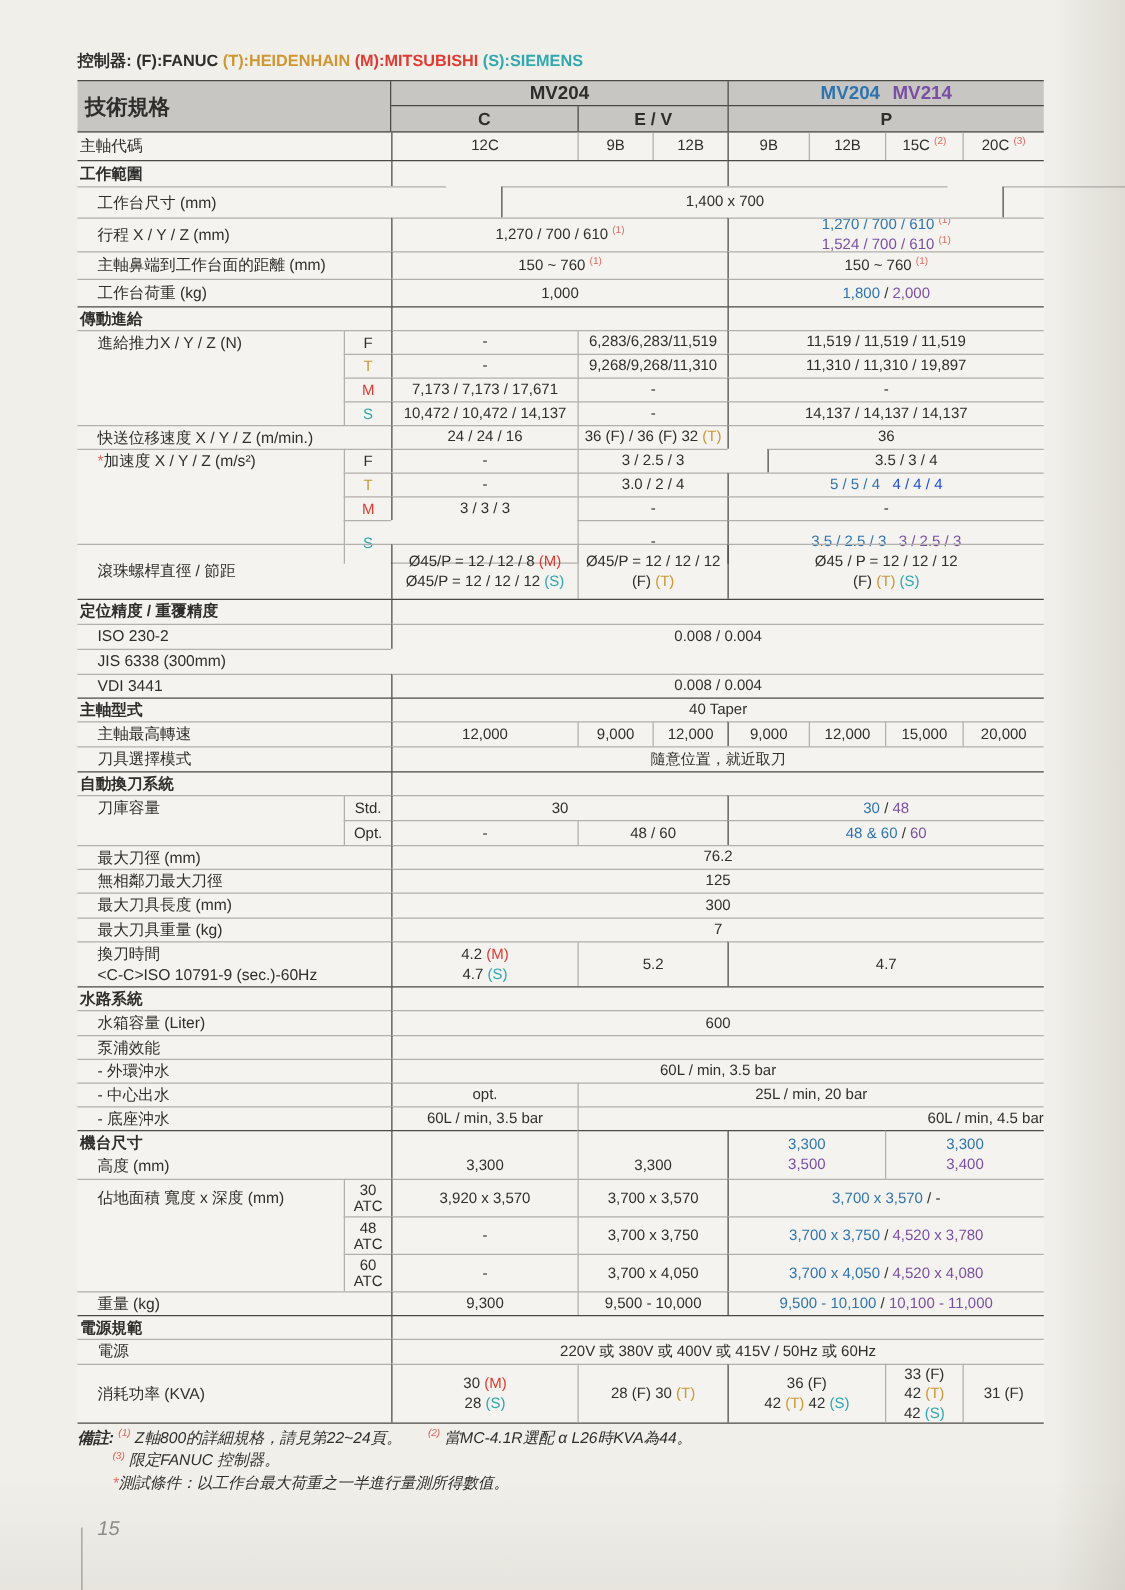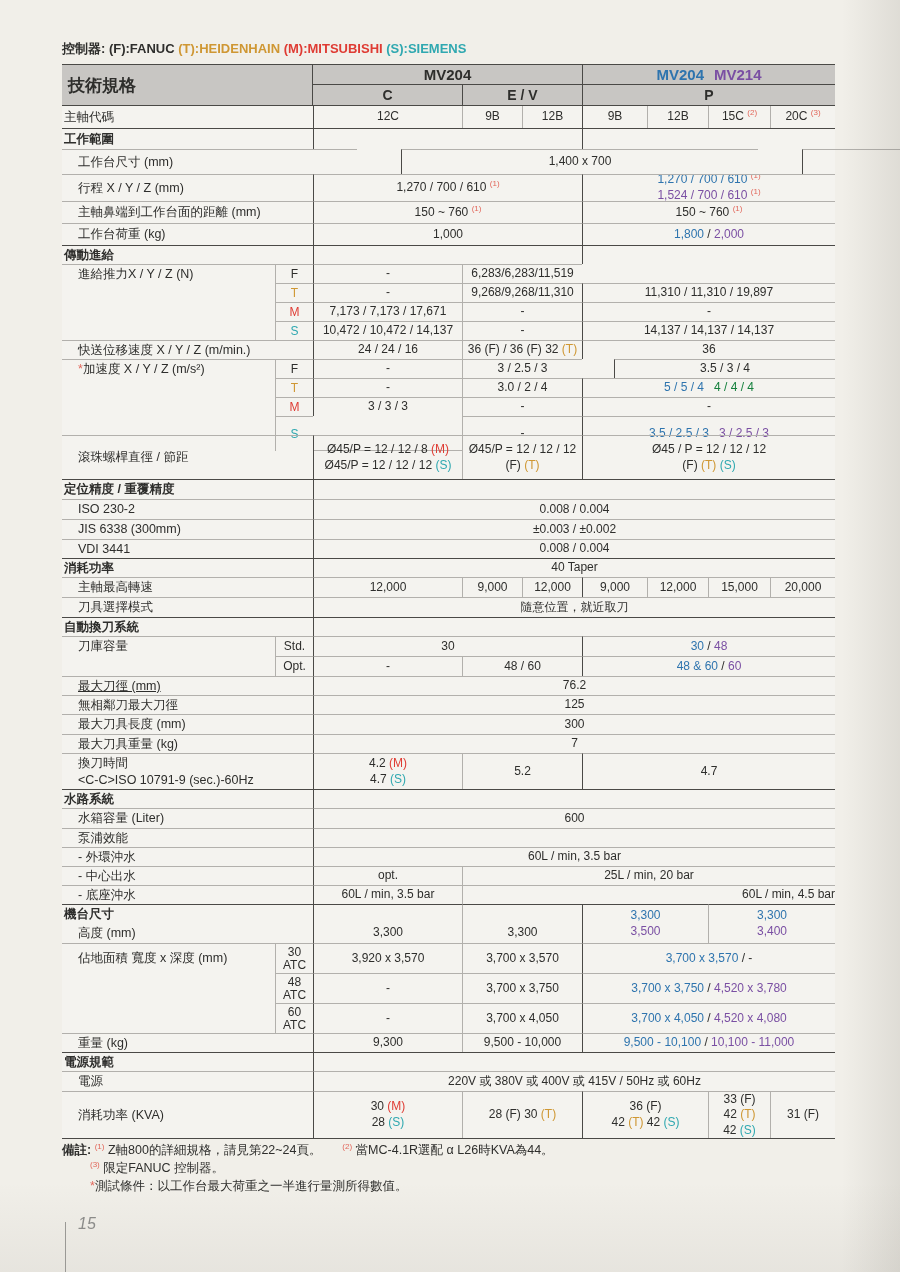--- a/index.html
+++ b/index.html
@@ -47,21 +47,21 @@
   .bt0{border-top:none;}
   .bt1{border-top:1px solid var(--gl);}
   .bt2{border-top:1.5px solid var(--dl);}
   .cline{white-space:pre;}
   .lline{font-size:12.5px;line-height:1.3;white-space:pre;}
   .lline.ind{padding-left:14px;}
   .lline.bold{font-weight:700;}
   .sup{font-size:8px;vertical-align:super;line-height:1;}
 
   .notes{position:absolute;left:62px;top:1141px;font-size:12.5px;}
-  .note-line{white-space:pre;line-height:18px;}
+  .note-line{white-space:pre;line-height:18px;font-style:italic;}
   .note-line.ind{padding-left:28px;}
 
   .page-rule{position:absolute;left:65px;top:1222px;width:1px;height:50px;background:#9a9995;}
   .page-number{position:absolute;left:78px;top:1215px;font-size:16px;font-style:italic;color:#8b8b89;}
 </style>
 </head>
 <body>
 
 <div class="page">
 
@@ -181,20 +181,23 @@
           </div>
           <div class="cell scell bt1" style="grid-column: 2 / 3;">
             <div class="cline"><span>F</span></div>
           </div>
           <div class="cell vcell bt1 dl" style="grid-column: 3 / 4;">
             <div class="cline"><span>-</span></div>
           </div>
           <div class="cell vcell bt1 gl" style="grid-column: 4 / 6;">
             <div class="cline"><span>6,283/6,283/11,519</span></div>
           </div>
+          <div class="cell vcell bt1 dl" style="grid-column: 6 / 10;">
+            <div class="cline"><span>11,519 / 11,519 / 11,519</span></div>
+          </div>
         </div>
         <div class="trow" style="height: 19px;">
           <div class="cell lcell bt0" style="grid-column: 1 / 2;"></div>
           <div class="cell scell bt1" style="grid-column: 2 / 3;">
             <div class="cline"><span style="color: rgb(207, 151, 51);">T</span></div>
           </div>
           <div class="cell vcell bt1 dl" style="grid-column: 3 / 4;">
             <div class="cline"><span>-</span></div>
           </div>
           <div class="cell vcell bt1 gl" style="grid-column: 4 / 6;">
@@ -270,21 +273,21 @@
           <div class="cell scell bt1" style="grid-column: 2 / 3;">
             <div class="cline"><span style="color: rgb(207, 151, 51);">T</span></div>
           </div>
           <div class="cell vcell bt1 dl" style="grid-column: 3 / 4;">
             <div class="cline"><span>-</span></div>
           </div>
           <div class="cell vcell bt1 gl" style="grid-column: 4 / 6;">
             <div class="cline"><span>3.0 / 2 / 4</span></div>
           </div>
           <div class="cell vcell bt1 dl" style="grid-column: 6 / 10;">
-            <div class="cline"><span style="color: rgb(46, 116, 174);">5 / 5 / 4</span><span>   </span><span style="color: #15803d;">4 / 4 / 4</span></div>
+            <div class="cline"><span style="color: rgb(46, 116, 174);">5 / 5 / 4</span><span>   </span><span style="color: #1d4ed8;">4 / 4 / 4</span></div>
           </div>
         </div>
         <div class="trow" style="height: 19px;">
           <div class="cell lcell bt0" style="grid-column: 1 / 2;"></div>
           <div class="cell scell bt1" style="grid-column: 2 / 3;">
             <div class="cline"><span style="color: rgb(223, 59, 51);">M</span></div>
           </div>
           <div class="cell vcell bt1 dl" style="grid-column: 3 / 4;">
             <div class="cline"><span>3 / 3 / 3</span></div>
           </div>
@@ -338,35 +341,32 @@
             <div class="lline ind"><span>ISO 230-2</span></div>
           </div>
           <div class="cell vcell bt1 dl" style="grid-column: 3 / 10;">
             <div class="cline"><span>0.008 / 0.004</span></div>
           </div>
         </div>
         <div class="trow" style="height: 20px;">
           <div class="cell lcell bt1" style="grid-column: 1 / 3;">
             <div class="lline ind"><span>JIS 6338 (300mm)</span></div>
           </div>
-          <div class="cell vcell bt1 dl" style="grid-column: 3 / 10;">
-            <div class="cline"><span>±0.003 / ±0.002</span></div>
-          </div>
         </div>
         <div class="trow" style="height: 19px;">
           <div class="cell lcell bt1" style="grid-column: 1 / 3;">
             <div class="lline ind"><span>VDI 3441</span></div>
           </div>
           <div class="cell vcell bt1 dl" style="grid-column: 3 / 10;">
             <div class="cline"><span>0.008 / 0.004</span></div>
           </div>
         </div>
         <div class="trow" style="height: 19px;">
           <div class="cell lcell bt2" style="grid-column: 1 / 3;">
-            <div class="lline bold"><span>消耗功率</span></div>
+            <div class="lline bold"><span>主軸型式</span></div>
           </div>
           <div class="cell vcell bt2 dl" style="grid-column: 3 / 10;">
             <div class="cline"><span>40 Taper</span></div>
           </div>
         </div>
         <div class="trow" style="height: 20px;">
           <div class="cell lcell bt1" style="grid-column: 1 / 3;">
             <div class="lline ind"><span>主軸最高轉速</span></div>
           </div>
           <div class="cell vcell bt1 dl" style="grid-column: 3 / 4;">
@@ -428,21 +428,21 @@
             <div class="cline"><span>-</span></div>
           </div>
           <div class="cell vcell bt1 gl" style="grid-column: 4 / 6;">
             <div class="cline"><span>48 / 60</span></div>
           </div>
           <div class="cell vcell bt1 dl" style="grid-column: 6 / 10;">
             <div class="cline"><span style="color: rgb(46, 116, 174);">48 &amp; 60</span><span> / </span><span style="color: rgb(122, 79, 163);">60</span></div>
           </div>
         </div>
         <div class="trow" style="height: 19px;">
-          <div class="cell lcell bt1" style="grid-column: 1 / 3; text-decoration: underline;">
+          <div class="cell lcell bt1" style="grid-column: 1 / 3;">
             <div class="lline ind"><span>最大刀徑 (mm)</span></div>
           </div>
           <div class="cell vcell bt1 dl" style="grid-column: 3 / 10;">
             <div class="cline"><span>76.2</span></div>
           </div>
         </div>
         <div class="trow" style="height: 19px;">
           <div class="cell lcell bt1" style="grid-column: 1 / 3;">
             <div class="lline ind"><span>無相鄰刀最大刀徑</span></div>
           </div>

